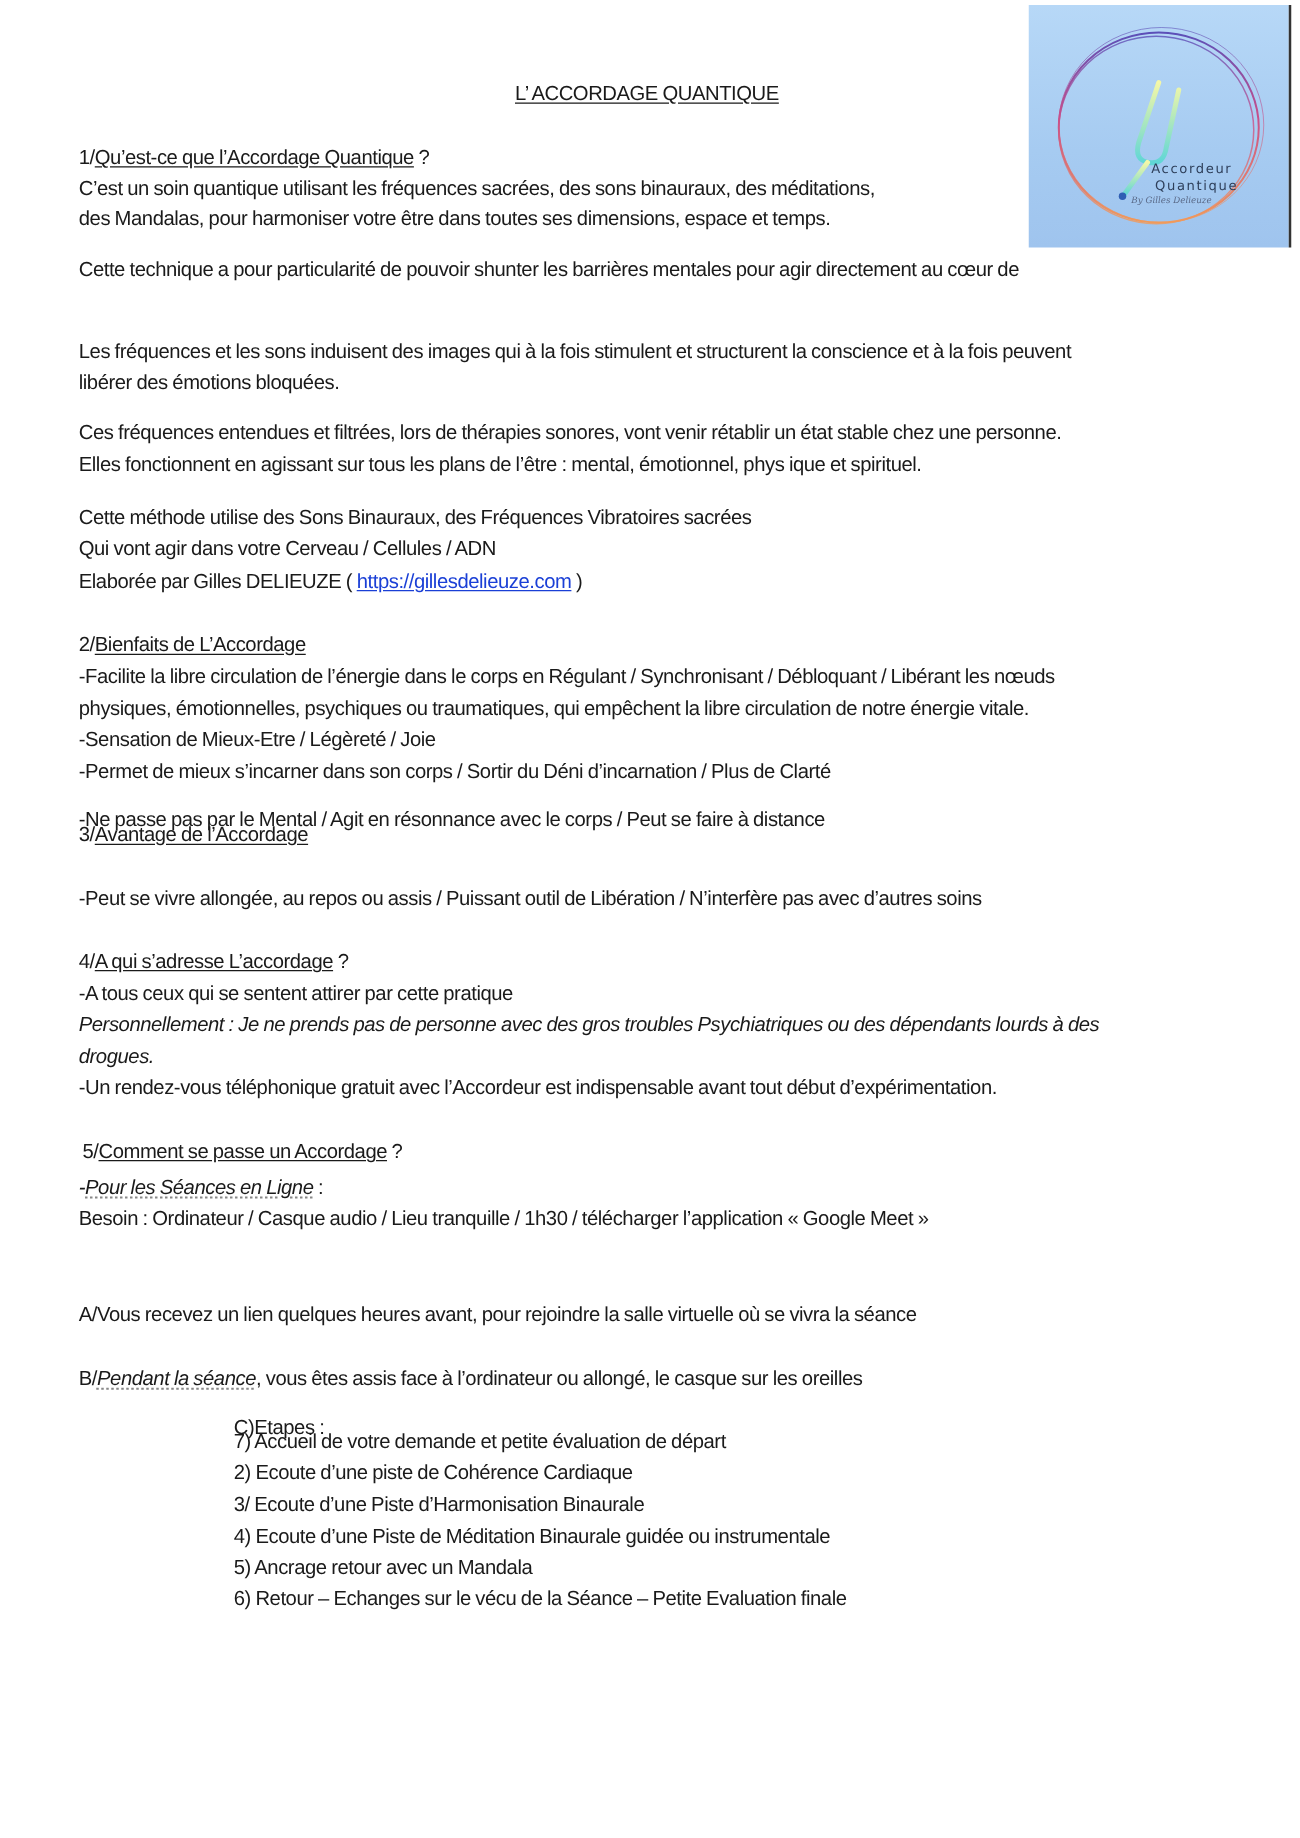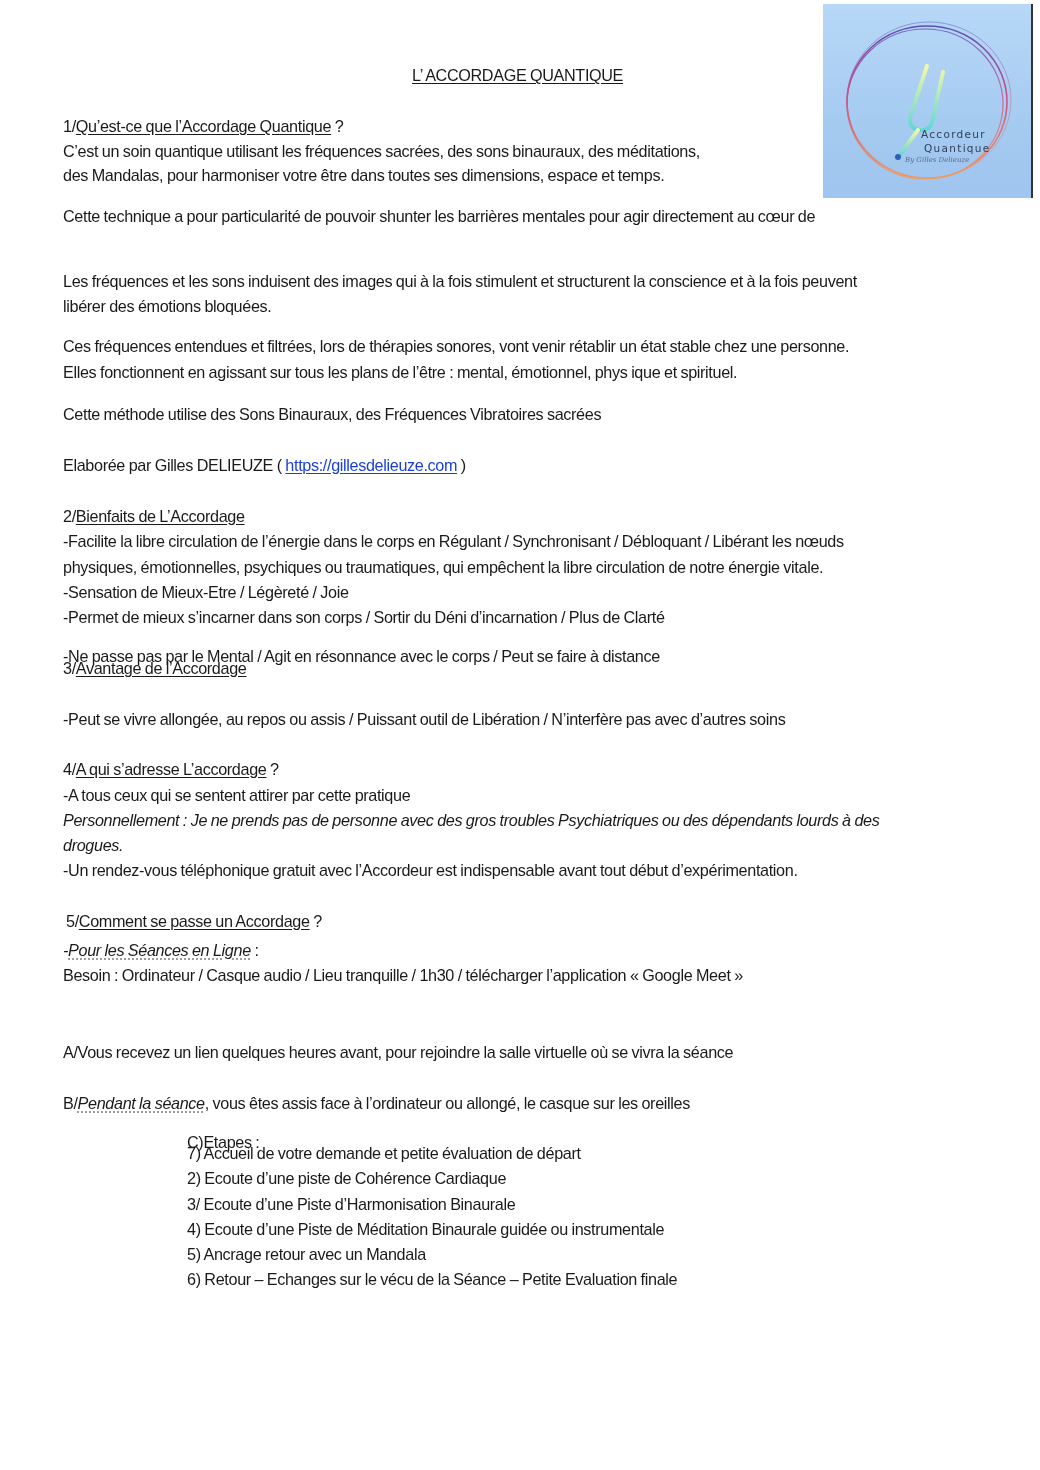--- a/index.html
+++ b/index.html
@@ -68,20 +68,21 @@
 
   <div class="line" style="top:206px">Cette technique a pour particularité de pouvoir shunter les barrières mentales pour agir directement au cœur de</div>
 
   <div class="line" style="top:271px">Les fréquences et les sons induisent des images qui à la fois stimulent et structurent la conscience et à la fois peuvent</div>
   <div class="line" style="top:296px">libérer des émotions bloquées.</div>
 
   <div class="line" style="top:336px">Ces fréquences entendues et filtrées, lors de thérapies sonores, vont venir rétablir un état stable chez une personne.</div>
   <div class="line" style="top:362px">Elles fonctionnent en agissant sur tous les plans de l’être : mental, émotionnel, phys ique et spirituel.</div>
 
   <div class="line" style="top:404px">Cette méthode utilise des Sons Binauraux, des Fréquences Vibratoires sacrées</div>
+  <div class="line" style="top:429px">Qui vont agir dans votre Cerveau / Cellules / ADN</div>
   <div class="line" style="top:455px"><span>Elaborée par Gilles DELIEUZE ( </span><span class="link">https://gillesdelieuze.com</span><span> )</span></div>
 
   <div class="line" style="top:506px"><span>2/</span><span class="u">Bienfaits de L’Accordage</span></div>
   <div class="line" style="top:531px">-Facilite la libre circulation de l’énergie dans le corps en Régulant / Synchronisant / Débloquant / Libérant les nœuds</div>
   <div class="line" style="top:557px">physiques, émotionnelles, psychiques ou traumatiques, qui empêchent la libre circulation de notre énergie vitale.</div>
   <div class="line" style="top:582px">-Sensation de Mieux-Etre / Légèreté / Joie</div>
   <div class="line" style="top:607px">-Permet de mieux s’incarner dans son corps / Sortir du Déni d’incarnation / Plus de Clarté</div>
 
   <div class="line" style="top:658px"><span>3/</span><span class="u">Avantage de l’Accordage</span></div>
   <div class="line" style="top:646px">-Ne passe pas par le Mental / Agit en résonnance avec le corps / Peut se faire à distance</div>

